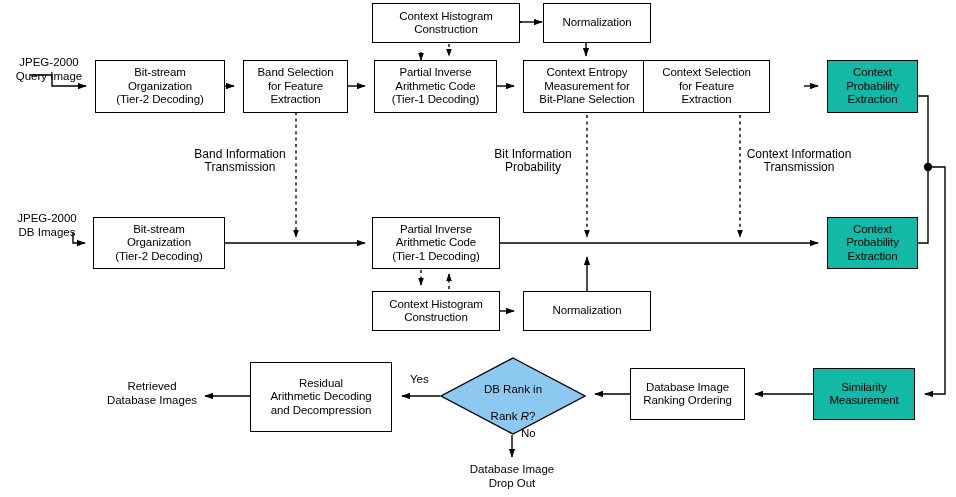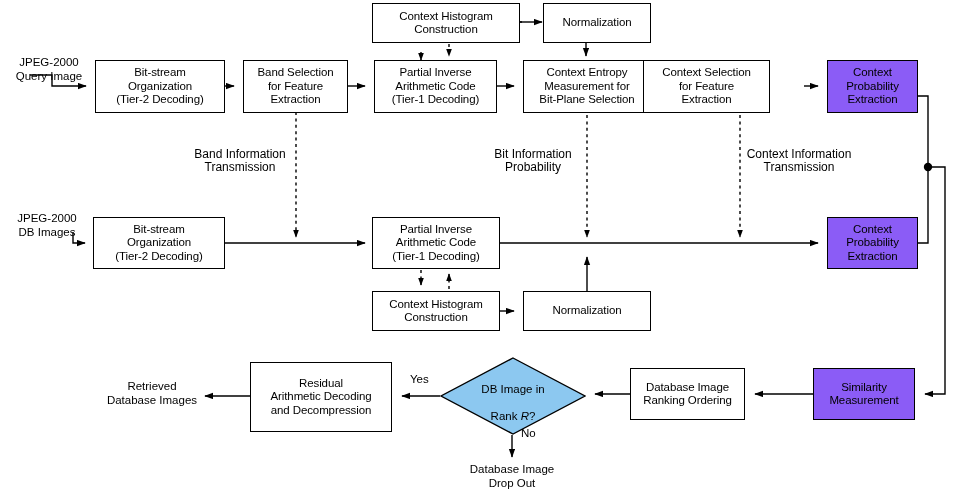--- a/index.html
+++ b/index.html
@@ -24,21 +24,21 @@
     align-items: center;
     justify-content: center;
     text-align: center;
     font-size: 11.5px;
     line-height: 13.5px;
     color: #000000;
     white-space: pre-line;
     letter-spacing: -0.1px;
   }
   .node.blue {
-    background: #8b5cf6;
+    background: #14b8a6;
   }
   .diamond-wrap {
     position: absolute;
   }
   .diamond-wrap svg {
     position: absolute;
     left: 0;
     top: 0;
   }
   .diamond-label {
@@ -274,21 +274,21 @@
 
   <div class="node blue" style="left:813px; top:368px; width:102px; height:52px;">Similarity
 Measurement</div>
 
   <div class="diamond-wrap" style="left:440px; top:357px; width:146px; height:78px;">
     <svg width="146" height="78">
       <polygon points="73,1 145,39 73,77 1,39" fill="#8cc8f0" stroke="#000" stroke-width="1.4"></polygon>
     </svg>
     <div class="diamond-label">
       <span>
-        <span>DB Image in</span><br>
+        <span>DB Rank in</span><br>
         <span>Rank </span><i>R</i><span>?</span>
       </span>
     </div>
   </div>
 
   <div class="freetext" style="left:6px; top:56px; width:86px;">JPEG-2000
 Query Image</div>
 
   <div class="freetext" style="left:4px; top:212px; width:86px;">JPEG-2000
 DB Images</div>

